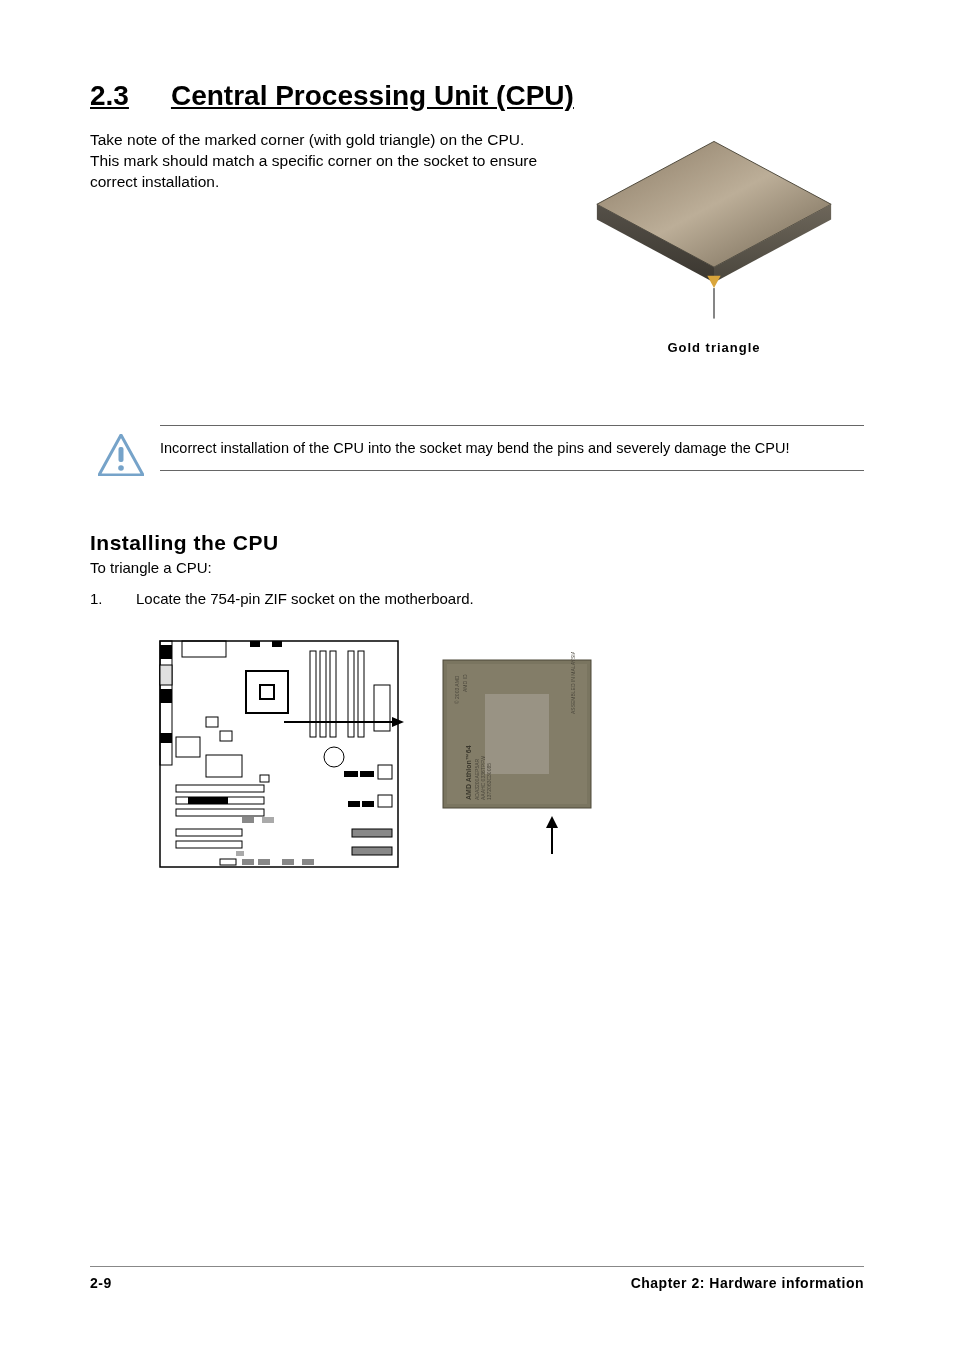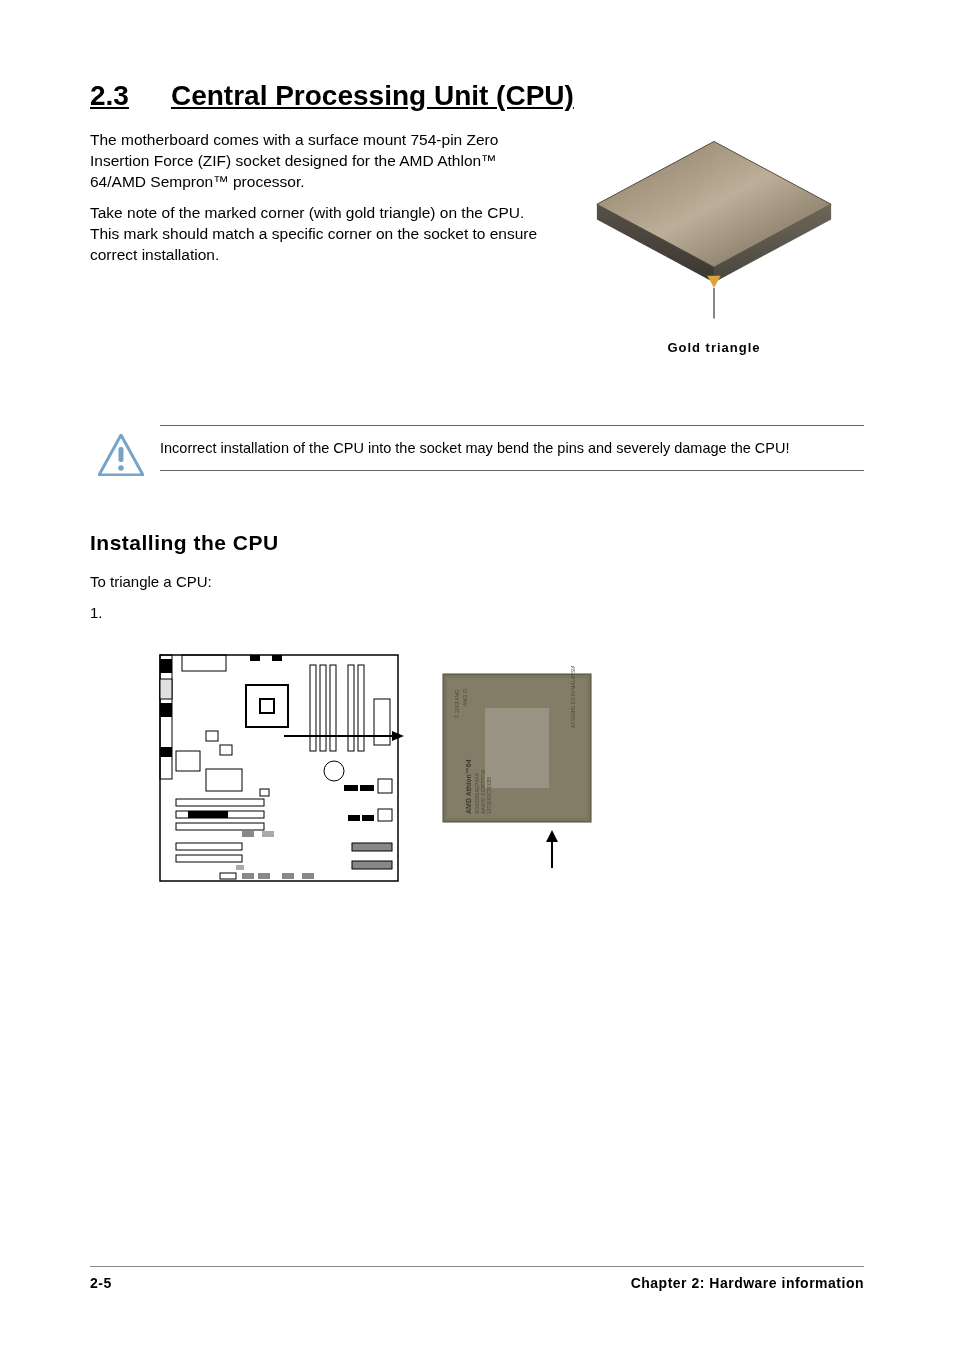--- a/index.html
+++ b/index.html
@@ -72,21 +72,21 @@
       height: 42px;
     }
     .callout-text {
       font-size: 14.5px;
       line-height: 1.4;
     }
     .subhead {
       font-size: 21px;
       font-weight: bold;
       letter-spacing: 0.5px;
-      margin-bottom: 18px;
+      margin-bottom: 4px;
     }
     .body-text {
       font-size: 15px;
       margin-bottom: 14px;
     }
     .step {
       font-size: 15px;
       display: flex;
       margin-bottom: 30px;
     }
@@ -133,21 +133,20 @@
 </head>
 <body>
 
 <h1 class="section-title">
   <span class="section-num">2.3</span>
   <span>Central Processing Unit (CPU)</span>
 </h1>
 
 <div class="top-block">
   <div class="top-text">
-    <p>The motherboard comes with a surface mount 754-pin Zero Insertion Force (ZIF) socket designed for the AMD Athlon™ 64/AMD Sempron™ processor.</p>
     <p>Take note of the marked corner (with gold triangle) on the CPU. This mark should match a specific corner on the socket to ensure correct installation.</p>
   </div>
   <div class="cpu-image-block">
     <svg class="cpu-svg" viewBox="0 0 270 210">
       <defs>
         <linearGradient id="topGrad" x1="0" y1="0" x2="1" y2="1">
           <stop offset="0%" stop-color="#8a7a64"></stop>
           <stop offset="50%" stop-color="#bcae98"></stop>
           <stop offset="100%" stop-color="#6f6350"></stop>
         </linearGradient>
@@ -179,20 +178,21 @@
     <rect x="20.5" y="13" width="5" height="15" rx="2" fill="#76a3c9"></rect>
     <circle cx="23" cy="34" r="2.8" fill="#76a3c9"></circle>
   </svg>
   <div class="callout-text">Incorrect installation of the CPU into the socket may bend the pins and severely damage the CPU!</div>
 </div>
 
 <h2 class="subhead">Installing the CPU</h2>
 <p class="body-text">To triangle a CPU:</p>
 <div class="step">
   <span class="step-num">1.</span>
+  <span>Locate the 754-pin ZIF socket on the motherboard.</span>
 </div>
 
 <div class="diagram-area">
 
   <svg class="mobo-svg" viewBox="0 0 270 240">
 
     <rect x="18" y="4" width="238" height="226" fill="none" stroke="#000" stroke-width="1.5"></rect>
 
     <rect x="34" y="148" width="88" height="7" fill="none" stroke="#000"></rect>
     <rect x="34" y="160" width="88" height="7" fill="none" stroke="#000"></rect>
@@ -275,15 +275,15 @@
         <text x="42" y="-50" font-size="5" fill="#4b473c">AMD ID</text>
       </g>
 
       <line x1="120" y1="202" x2="120" y2="172" stroke="#000" stroke-width="2"></line>
       <polygon points="114,176 120,164 126,176" fill="#000"></polygon>
     </svg>
   </div>
 </div>
 
 <div class="footer">
-  <span>2-5</span>
+  <span>2-9</span>
   <span>Chapter 2: Hardware information</span>
 </div>
 
 </body></html>

